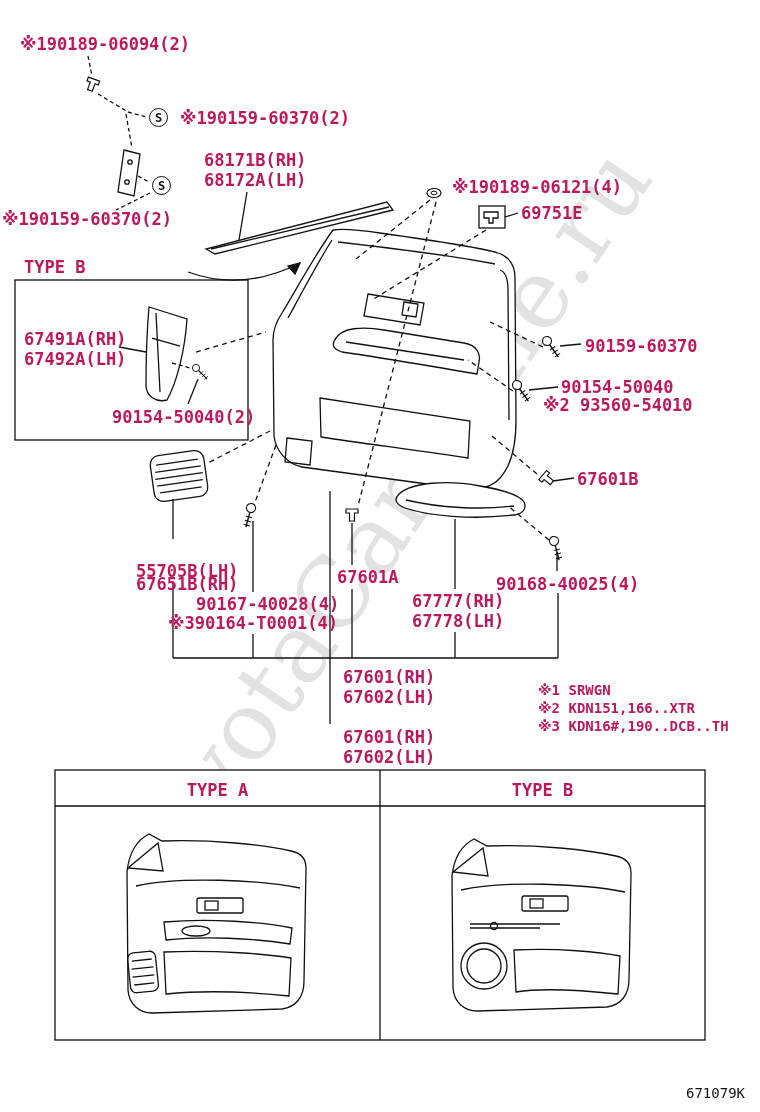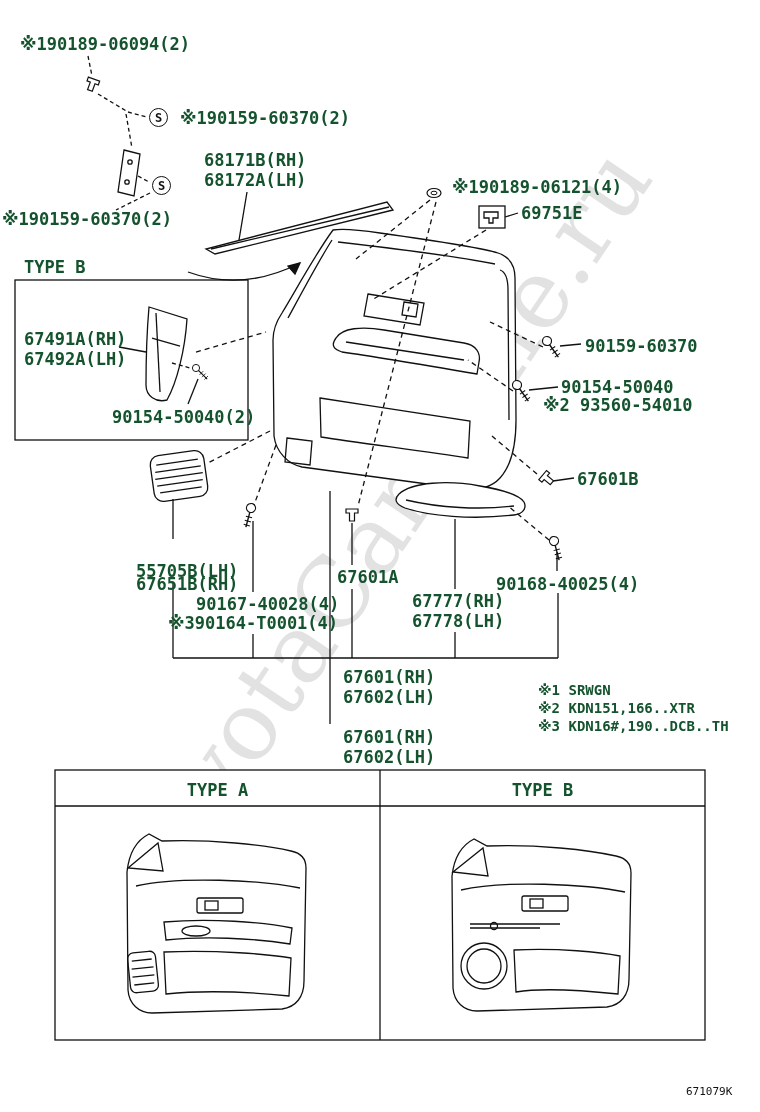--- a/index.html
+++ b/index.html
@@ -9,30 +9,30 @@
     font-family:"DejaVu Sans Mono","DejaVu Sans",monospace; color:#111;
   }
   .wm {
     position:absolute; left:-180px; top:470px; width:1120px; z-index:0;
     transform:rotate(-56deg); text-align:center; white-space:nowrap;
     font-family:"DejaVu Serif",serif; font-size:96px; color:rgba(125,125,125,0.22);
   }
   svg.art { position:absolute; left:0; top:0; z-index:1; }
   .lbl {
     position:absolute; z-index:2; font-weight:bold; font-size:17px; line-height:20px;
-    white-space:nowrap; color:#14532d;
+    white-space:nowrap; color:#be185d;
   }
   .lbl.small { font-size:14px; line-height:18px; }
   .scircle {
     position:absolute; z-index:2; width:19px; height:19px; border:1.7px solid #111;
     border-radius:50%; display:flex; align-items:center; justify-content:center;
     font-size:12px; font-weight:bold;
   }
   .hdr { text-align:center; }
-  .doccode { position:absolute; z-index:2; font-size:11px; font-weight:normal; }
+  .doccode { position:absolute; z-index:2; font-size:14px; font-weight:normal; }
 </style>
 </head>
 <body>
 
 <div class="page">
 
   <div class="wm">ToyotaCarMine.ru</div>
 
   <svg class="art" width="760" height="1112" viewBox="0 0 760 1112">
     <defs>

